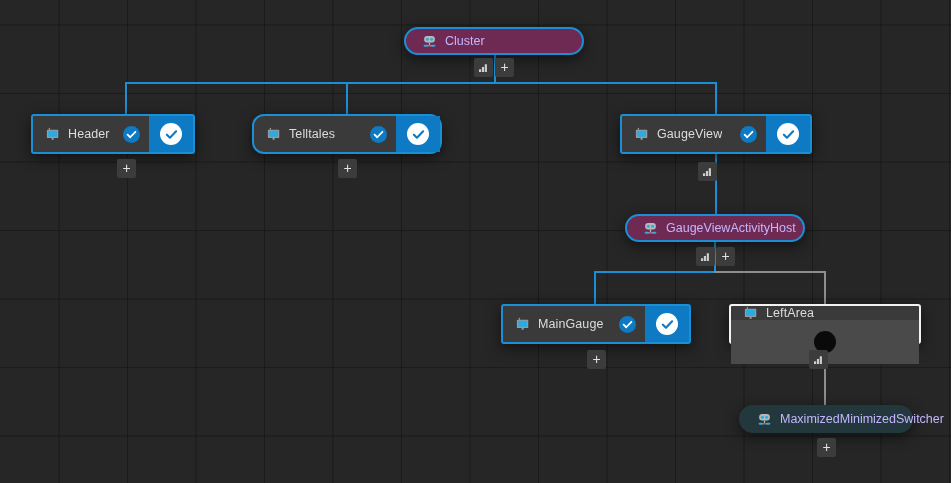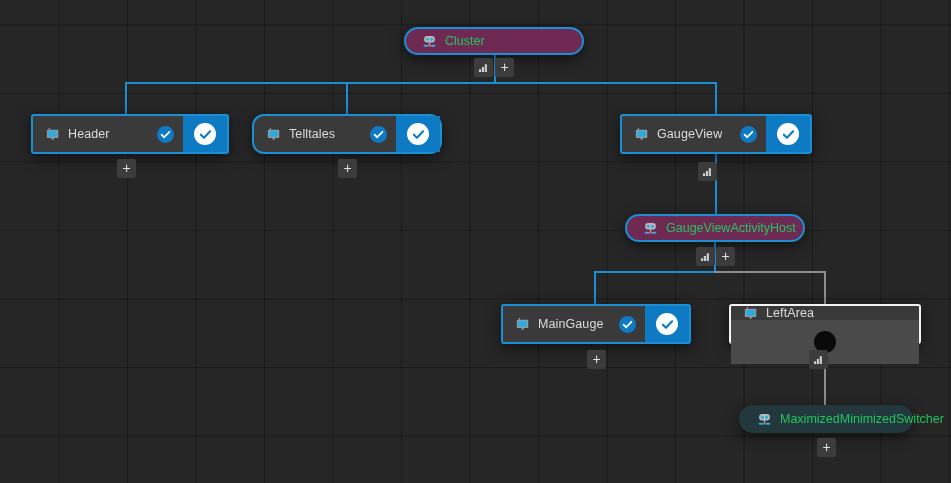--- a/index.html
+++ b/index.html
@@ -102,21 +102,21 @@
     display: flex;
     align-items: center;
     padding: 0 16px;
     box-shadow: 0 4px 14px rgba(0,0,0,0.55);
   }
   .node-pill.teal {
     background: #22383c;
     border-color: transparent;
   }
   .node-pill .pill-label {
-    color: #22c55e;
+    color: #c4b5fd;
     font-size: 12.5px;
     margin-left: 8px;
     white-space: nowrap;
   }
 
   
   .icon-screen { width: 14px; height: 14px; display: block; flex: 0 0 auto; }
   .icon-robot  { width: 15px; height: 13px; display: block; flex: 0 0 auto; }
 
   
@@ -160,21 +160,21 @@
         <rect x="2.4" y="1.2" width="13.2" height="8" rx="3.6" fill="#b9b9b9"></rect>
         <circle cx="6.4" cy="5.2" r="1.9" fill="#2aabe2"></circle>
         <circle cx="11.6" cy="5.2" r="1.9" fill="#2aabe2"></circle>
         <rect x="8.2" y="9.2" width="1.6" height="3" fill="#b9b9b9"></rect>
         <rect x="2.2" y="12" width="4.2" height="2.4" rx="0.6" fill="#2aabe2"></rect>
         <rect x="11.6" y="12" width="4.2" height="2.4" rx="0.6" fill="#2aabe2"></rect>
         <rect x="5.6" y="12.9" width="6.8" height="1" fill="#b9b9b9"></rect>
       </svg>
       <span class="pill-label">Cluster</span>
     </div>
-    <div class="node-rect" style="left: 31px; top: 114px; width: 198px;">
+    <div class="node-rect" style="left: 31px; top: 114px; width: 164px;">
       <div class="node-body">
         <svg viewBox="0 0 16 16" class="icon-screen">
           <rect x="3.2" y="1" width="1.4" height="2.2" fill="#9a9a9a"></rect>
           <rect x="1" y="3" width="13" height="9.6" rx="1" fill="#9a9a9a"></rect>
           <rect x="2.4" y="4.4" width="10.2" height="6.8" rx="0.5" fill="#2aabe2"></rect>
           <rect x="6.4" y="12.6" width="2.4" height="2" fill="#9a9a9a"></rect>
         </svg>
         <span class="node-label">Header</span>
         <span class="badge-check">
           <svg viewBox="0 0 16 16">

